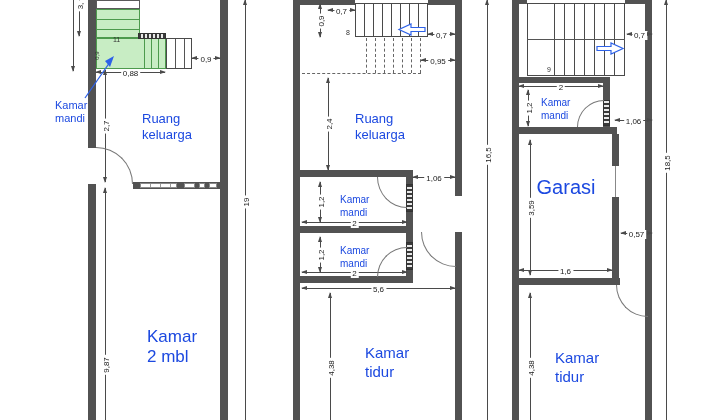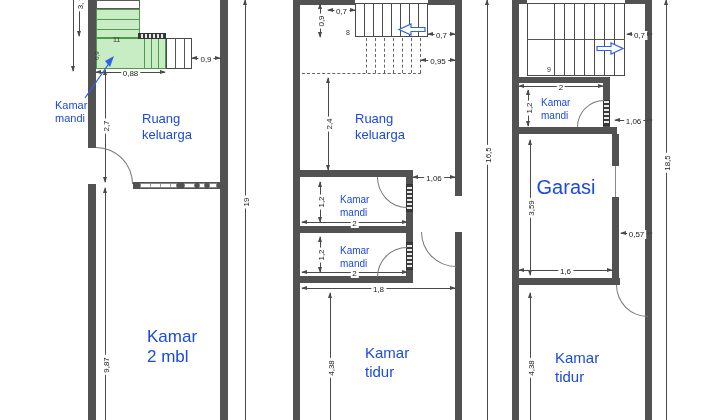--- a/index.html
+++ b/index.html
@@ -181,21 +181,21 @@
     </div>
     <div class="dim-h" style="left:302px;top:272px;width:105px">
         <span>2</span>
       </div>
 
     <div class="arc sw" style="left:377px;top:177px;width:30px;height:31px"></div>
     <div class="arc nw" style="left:377px;top:247px;width:30px;height:30px"></div>
     <div class="arc sw" style="left:421px;top:232px;width:35px;height:35px"></div>
 
     <div class="dim-h" style="left:302px;top:288px;width:153px">
-        <span>1,8</span>
+        <span>5,6</span>
       </div>
     <div class="dim-v" style="left:330px;top:293px;height:137px">
         <span style="top:55%">4,38</span>
       </div>
     <div class="rlabel" style="left:365px;top:343px;font-size:15px;line-height:19px">
       <span>Kamar</span>
       <span>tidur</span>
     </div>
     <div class="dim-v" style="left:487px;top:0;height:430px">
         <span style="top:36%">16,5</span>

